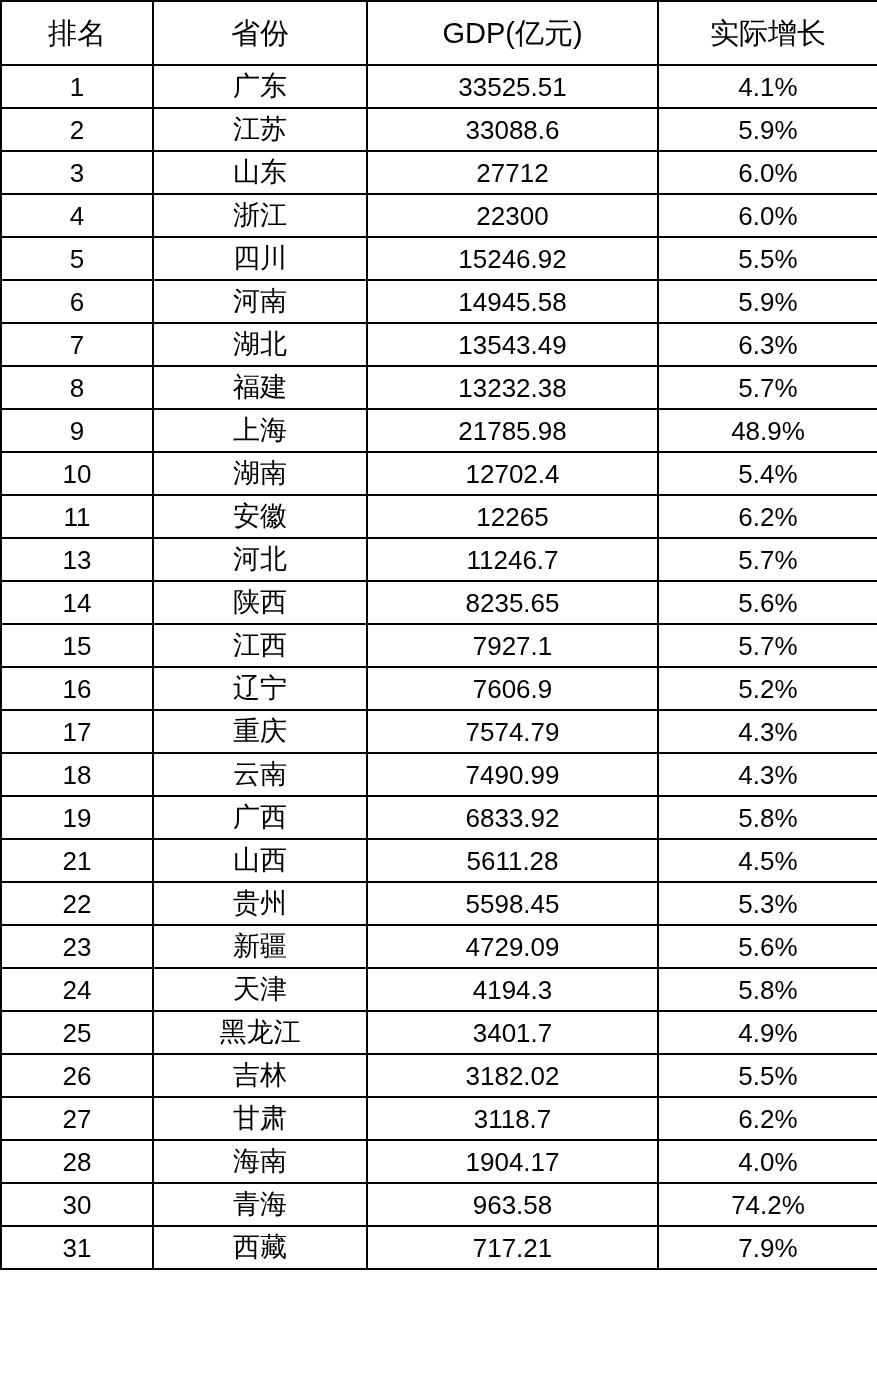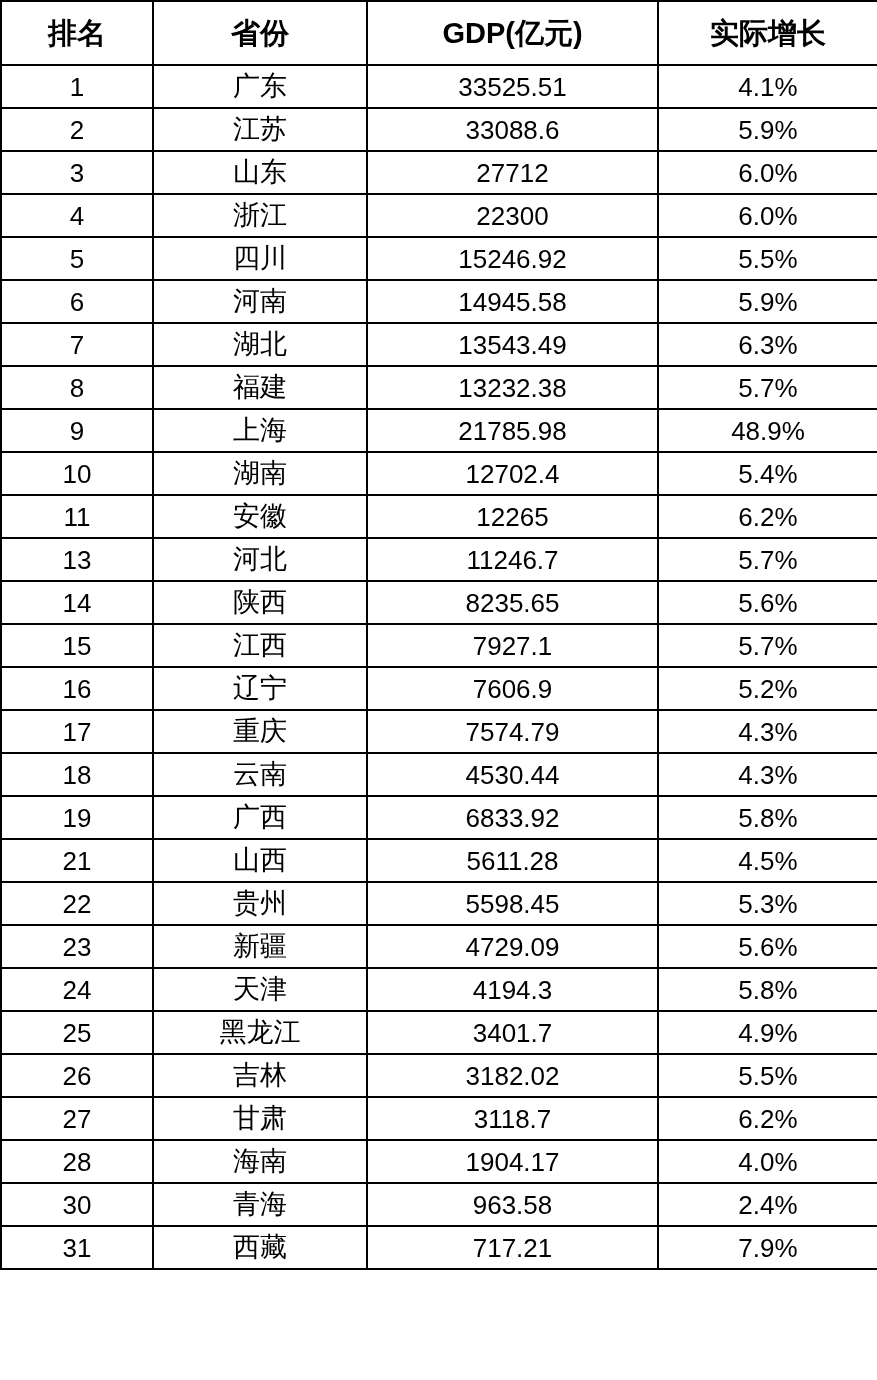--- a/index.html
+++ b/index.html
@@ -28,21 +28,21 @@
   table.gdp-table td {
     border: 2px solid #000000;
     text-align: center;
     vertical-align: middle;
     padding: 0;
     line-height: 1;
   }
   table.gdp-table thead th {
     height: 62px;
     font-size: 29px;
-    font-weight: bold;
+    font-weight: normal;
     border-radius: 21px;
   }
   table.gdp-table tbody td {
     height: 41px;
     font-size: 26px;
     font-weight: normal;
   }
   table.gdp-table tbody td.cell-prov {
     font-size: 27px;
   }
@@ -161,21 +161,21 @@
       </tr>
       <tr>
         <td class="cell-rank">17</td>
         <td class="cell-prov">重庆</td>
         <td class="cell-gdp">7574.79</td>
         <td class="cell-growth">4.3%</td>
       </tr>
       <tr>
         <td class="cell-rank">18</td>
         <td class="cell-prov">云南</td>
-        <td class="cell-gdp">4530.44</td>
+        <td class="cell-gdp">7490.99</td>
         <td class="cell-growth">4.3%</td>
       </tr>
       <tr>
         <td class="cell-rank">19</td>
         <td class="cell-prov">广西</td>
         <td class="cell-gdp">6833.92</td>
         <td class="cell-growth">5.8%</td>
       </tr>
       <tr>
         <td class="cell-rank">21</td>
@@ -222,21 +222,21 @@
       <tr>
         <td class="cell-rank">28</td>
         <td class="cell-prov">海南</td>
         <td class="cell-gdp">1904.17</td>
         <td class="cell-growth">4.0%</td>
       </tr>
       <tr>
         <td class="cell-rank">30</td>
         <td class="cell-prov">青海</td>
         <td class="cell-gdp">963.58</td>
-        <td class="cell-growth">2.4%</td>
+        <td class="cell-growth">74.2%</td>
       </tr>
       <tr>
         <td class="cell-rank">31</td>
         <td class="cell-prov">西藏</td>
         <td class="cell-gdp">717.21</td>
         <td class="cell-growth">7.9%</td>
       </tr>
     </tbody>
 </table>
 

